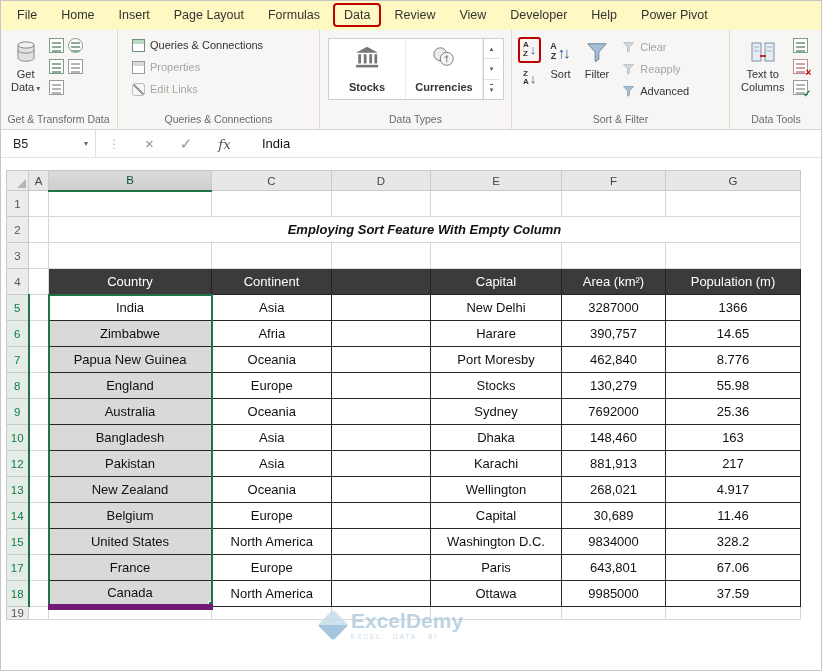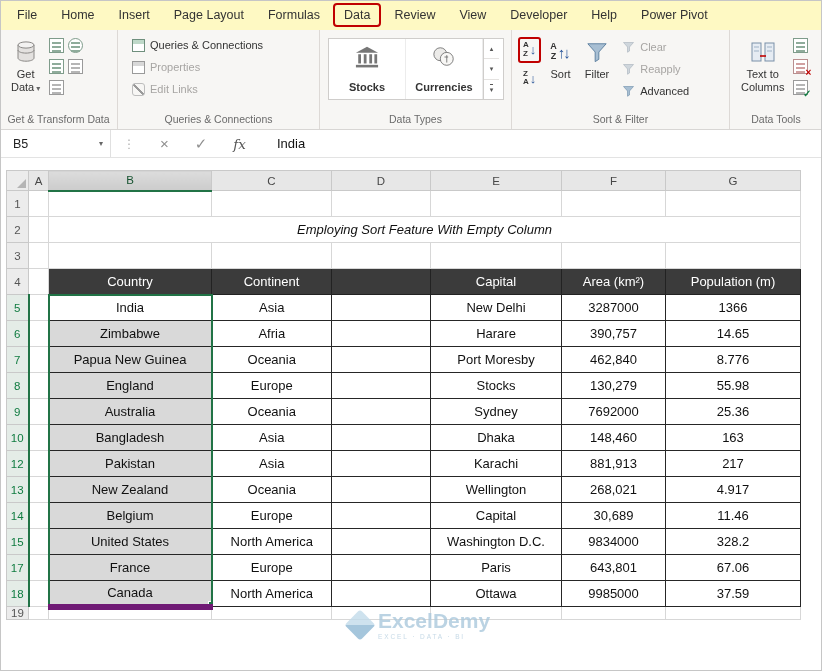--- a/index.html
+++ b/index.html
@@ -49,53 +49,53 @@
   .azletters { display: flex; flex-direction: column; font-size: 8px; font-weight: bold; color: #333; line-height: 1.1; }
   .azarrow { color: #2b579a; font-size: 13px; margin-left: 1px; line-height: 1; }
   .sorticon { display: flex; align-items: center; }
   .sorticon .azletters { font-size: 9px; }
   .sorticon .azarrow { font-size: 15px; }
   .clearcol { display: flex; flex-direction: column; margin-top: 2px; }
   .funnel { width: 13px; height: 12px; flex: none; }
 
   
   .fbar { height: 28px; display: flex; align-items: center; background: #fff; border-bottom: 1px solid #e3e3e3; }
-  .namebox { width: 111px; height: 100%; display: flex; align-items: center; justify-content: space-between; padding: 0 7px 0 13px; font-size: 12.5px; color: #222; border-right: 1px solid #e0e0e0; }
+  .namebox { width: 96px; height: 100%; display: flex; align-items: center; justify-content: space-between; padding: 0 7px 0 13px; font-size: 12.5px; color: #222; border-right: 1px solid #e0e0e0; }
   .fdots { color: #b0b0b0; margin: 0 12px; font-size: 12px; }
   .fbtn { color: #8f8f8f; font-size: 15px; margin: 0 13px; line-height: 1; }
   .fxbtn { font-family: "DejaVu Serif", serif; font-style: italic; font-size: 13.5px; color: #555; margin: 0 13px; }
   .fcontent { margin-left: 18px; font-size: 13px; color: #111; }
 
   
   .sheetwrap { position: relative; height: 513px; background: #fff; padding: 12px 0 0 6px; overflow: hidden; }
   table.sheet { border-collapse: collapse; table-layout: fixed; }
   .sheet th, .sheet td { overflow: hidden; white-space: nowrap; }
   .sheet thead tr { height: 20px; }
   .sheet tbody tr { height: 26px; }
   .sheet tbody tr.gr-r19 { height: 13px; }
   .colhdr { background: #e7e7e7; border: 1px solid #c9c9c9; font-weight: normal; font-size: 11.5px; color: #474747; }
   .colhdr-sel { background: linear-gradient(#dcdcdc, #cccccc); border-bottom: 2px solid #217346; color: #15522f; }
   .corner { background: #ececec; border: 1px solid #c9c9c9; position: relative; }
   .corner::after { content: ""; position: absolute; right: 2px; bottom: 2px; border-left: 9px solid transparent; border-bottom: 9px solid #b5b5b5; }
   .rowhdr { background: #ececec; border: 1px solid #c9c9c9; font-weight: normal; font-size: 11.5px; color: #555; text-align: center; }
   .rowhdr-sel { color: #107C41; background: #e4ece7; border-right: 2px solid #217346; }
   .sheet td { border: 1px solid #d7d7d7; font-size: 13px; color: #111; text-align: center; padding: 0 2px; background: #fff; }
-  .title-cell { background: #F8CBAD; font-weight: normal; font-style: italic; font-size: 15.5px; color: #161616; }
+  .title-cell { background: #F8CBAD; font-weight: bold; font-style: italic; font-size: 15.5px; color: #161616; }
   .th-dark { background: #3b3b3b !important; color: #fff !important; font-weight: normal; border: 1px solid #222 !important; }
   td.tbl { border: 1px solid #262626; }
   td.country { background: #d9d9d9; }
   td.active-cell { background: #fff; }
   td.sel-l { border-left: 2px solid #217346; }
   td.sel-r { border-right: 2px solid #217346; }
   td.sel-t { border-top: 2px solid #217346; }
   td.sel-b { border-bottom: 6px solid #701a75; position: relative; }
   .fill-handle { position: absolute; right: -3px; bottom: -3px; width: 6px; height: 6px; background: #217346; border: 1px solid #fff; z-index: 3; }
   td.sel-b, td.sel-l, td.sel-r { position: relative; }
 
-  .watermark { position: absolute; left: 349px; top: 452px; display: flex; align-items: center; gap: 7px; opacity: .8; z-index: 5; pointer-events: none; }
+  .watermark { position: absolute; left: 322px; top: 452px; display: flex; align-items: center; gap: 7px; opacity: .8; z-index: 5; pointer-events: none; }
   .wm-diamond { width: 22px; height: 22px; background: linear-gradient(135deg, #c3dbea 50%, #8fb8d4 50%); transform: rotate(45deg); border-radius: 3px; flex: none; }
   .wm-text { display: flex; flex-direction: column; }
   .wm-name { font-size: 21px; font-weight: bold; color: #abc9dd; line-height: 1; }
   .wm-tag { font-size: 6.5px; letter-spacing: 1.9px; color: #b9d1e1; margin-top: 2px; }
 </style>
 </head>
 <body>
 
 <div class="frame"></div>
 

